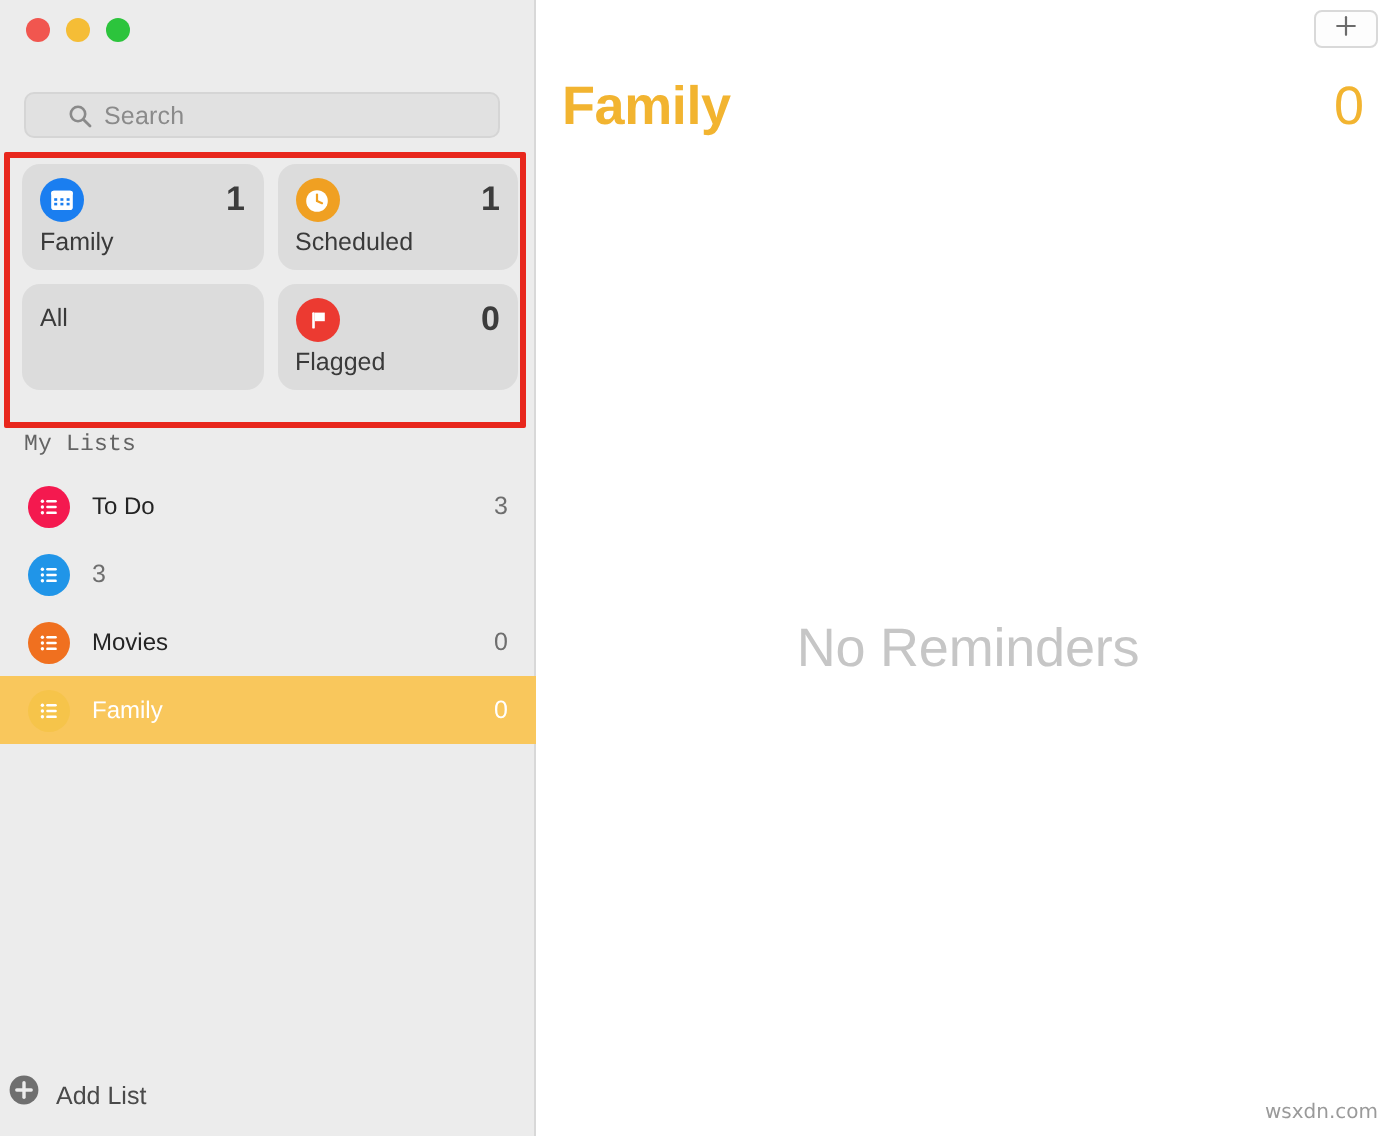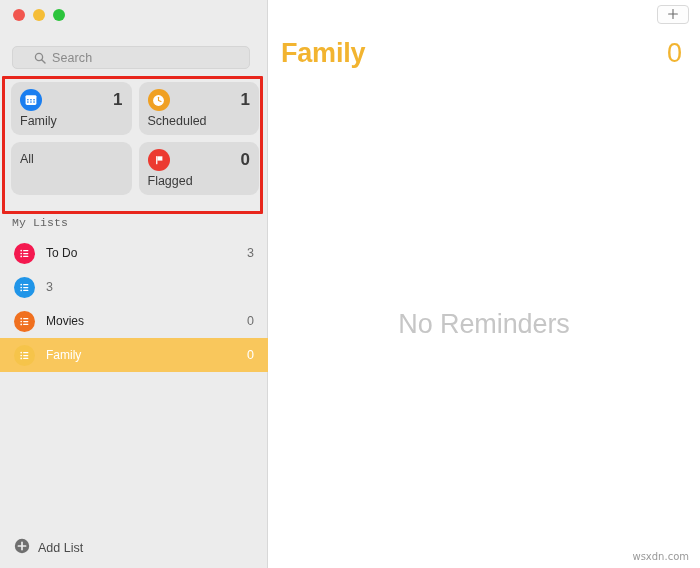--- a/index.html
+++ b/index.html
@@ -178,21 +178,21 @@
   .list-count {
     font-size: 12.5px;
     color: #6e6e6e;
   }
   .list-row.selected .list-name  { color: #ffffff; }
   .list-row.selected .list-count { color: #ffffff; }
 
   
   .add-list {
     position: absolute;
-    left: 14px;
+    left: 4px;
     bottom: 10px;
     display: flex;
     align-items: center;
     gap: 8px;
   }
   .add-list-label {
     font-size: 12.5px;
     color: #4a4a4a;
   }
 

